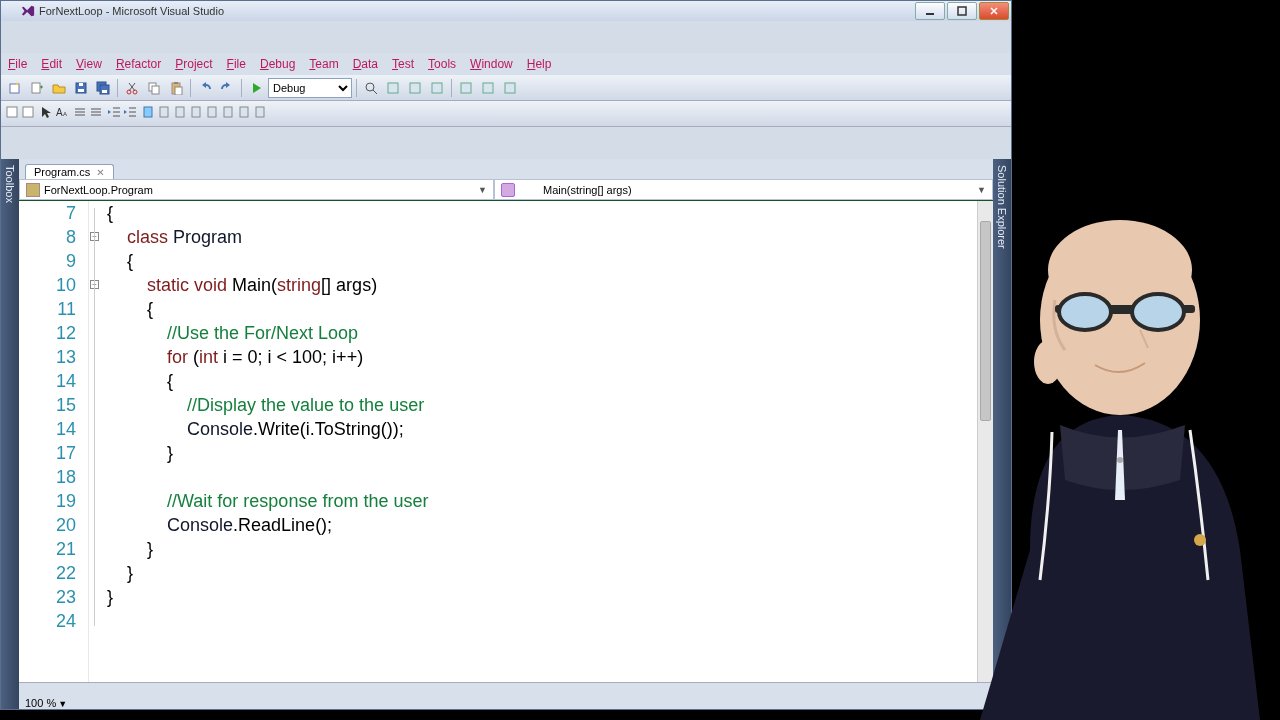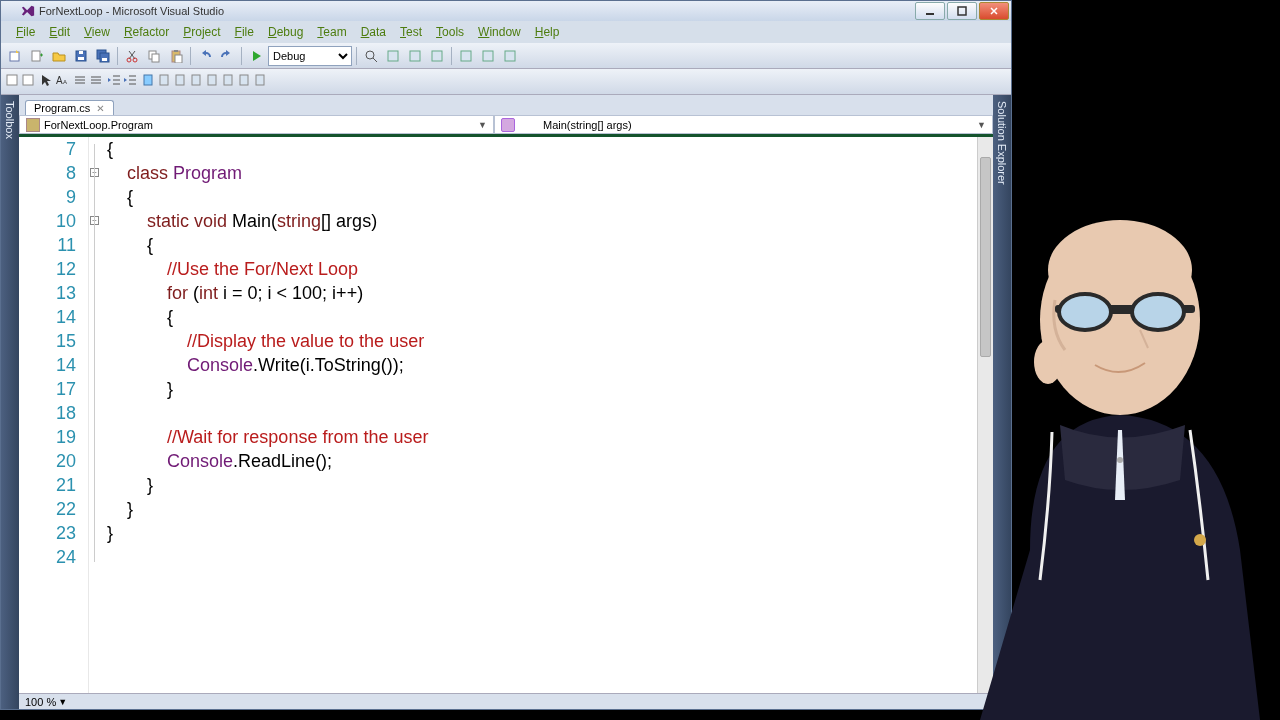--- a/index.html
+++ b/index.html
@@ -5,54 +5,54 @@
 * { margin: 0; padding: 0; box-sizing: border-box; font-family: "Segoe UI", Tahoma, sans-serif; }
 body { background: #000; width: 1280px; height: 720px; overflow: hidden; position: relative; }
 .app { position: absolute; left: 0; top: 0; width: 1012px; height: 710px; background: #d4dce8; display: flex; flex-direction: column; border: 1px solid #5a6f8f; }
 .titlebar { height: 20px; background: linear-gradient(#e8eef7,#c9d6e8); display: flex; align-items: center; padding-left: 20px; font-size: 11px; color: #333; }
 .titlebar .app-icon { width: 14px; height: 14px; margin-right: 4px; display: inline-flex; align-items: center; justify-content: center; }
 .titlebar .app-icon svg { width: 14px; height: 14px; }
 .win-controls { margin-left: auto; display: flex; }
 .win-btn { width: 30px; height: 18px; display: flex; align-items: center; justify-content: center; border: 1px solid #8aa; border-radius: 2px; margin-right: 2px; background: linear-gradient(#fdfdfd,#d2def0); }
 .win-btn.close { background: linear-gradient(#f28f7a,#d94b2e); border-color: #a83; }
 .win-btn svg { width: 10px; height: 10px; }
-.menubar { height: 22px; background: #d6dfea; display: flex; align-items: center; padding-left: 8px; font-size: 12px; color: #4d7c0f; }
+.menubar { height: 22px; background: #d6dfea; display: flex; align-items: center; padding-left: 0; font-size: 12px; color: #be185d; margin-top: 32px; }
 .menubar .menu-item { padding: 2px 7px; cursor: default; text-decoration: underline; text-decoration-color: transparent; }
 .menubar .menu-item::first-letter { text-decoration: underline; }
 .toolbar { height: 26px; background: linear-gradient(#eef2f8,#d0d9e7); display: flex; align-items: center; padding: 0 4px; gap: 2px; border-bottom: 1px solid #aab; }
 .toolbar .tbtn { width: 20px; height: 20px; display: flex; align-items: center; justify-content: center; border: 1px solid transparent; border-radius: 2px; }
 .toolbar .sep { width: 1px; height: 18px; background: #a5b1c2; margin: 0 2px; }
 .toolbar select { height: 20px; font-size: 11px; border: 1px solid #8fa2bd; background: #fff; }
 .toolbar2 { height: 26px; background: linear-gradient(#eef2f8,#d0d9e7); display: flex; align-items: center; padding: 0 4px; gap: 2px; border-bottom: 1px solid #aab; }
-.main-area { flex: 1; display: flex; background: #293956; position: relative; }
+.main-area { flex: 1; display: flex; background: #293956; position: relative; margin-top: 32px; }
 .left-rail { width: 18px; background: linear-gradient(90deg,#4c6080,#34455f); color: #e4ecf7; writing-mode: vertical-lr; text-orientation: mixed; font-size: 11px; display: flex; align-items: center; justify-content: flex-start; padding-top: 6px; }
 .editor-wrap { flex: 1; display: flex; flex-direction: column; background: #fff; }
 .tabrow { height: 20px; background: #d8e0ec; display: flex; align-items: flex-end; padding-left: 6px; }
 .tab { background: #fff; border: 1px solid #8fa2bd; border-bottom: none; border-top-left-radius: 3px; border-top-right-radius: 3px; padding: 1px 8px; font-size: 11px; display: flex; align-items: center; gap: 6px; }
 .tab .tab-x { font-size: 10px; color: #888; }
-.nav-combos { height: 22px; background: #eef0f4; display: flex; border-bottom: 3px solid #14532d; }
+.nav-combos { height: 22px; background: #eef0f4; display: flex; border-bottom: 1px solid #14532d; }
 .nav-combos .combo { display: flex; align-items: center; padding: 0 6px; font-size: 11px; border: 1px solid #b8c2d4; background: #fff; }
 .nav-combos .combo:first-child { flex: 0 0 475px; }
 .nav-combos .combo:last-child { flex: 1; gap: 24px; }
 .nav-combos .chevron { margin-left: auto; font-size: 9px; color: #555; }
 .code { flex: 1; overflow: auto; font-family: Consolas, monospace; font-size: 18px; line-height: 24px; background: #fff; position: relative; display: flex; }
 .gutter { width: 70px; text-align: right; color: #2b91af; padding-right: 12px; background: #fff; border-right: 1px solid #e8e8e8; user-select: none; }
 .gutter div { height: 24px; }
 .fold-col { width: 14px; background: #fff; position: relative; }
 .fold-box { position: absolute; left: 1px; width: 9px; height: 9px; border: 1px solid #888; background: #fff; font-size: 8px; line-height: 7px; text-align: center; color: #555; }
 .fold-line { position: absolute; left: 5px; width: 1px; background: #ccc; }
 .codelines { flex: 1; padding-left: 4px; white-space: pre; }
 .codelines .ln { height: 24px; }
 .kw { color: #7f1d1d; }
-.type { color: #701a75; }
-.comment { color: #b91c1c; }
+.type { color: #0f172a; }
+.comment { color: #15803d; }
 .right-rail { width: 18px; background: linear-gradient(90deg,#4c6080,#34455f); color: #e4ecf7; writing-mode: vertical-lr; text-orientation: mixed; font-size: 11px; display: flex; align-items: center; padding-top: 6px; }
 .scrollbar-v { width: 16px; background: #e9e9e9; border-left: 1px solid #ccc; position: relative; }
 .scrollbar-v .thumb { position: absolute; top: 20px; left: 2px; right: 2px; height: 200px; background: #c6c6c6; border: 1px solid #aaa; border-radius: 2px; }
-.statusbar { height: 16px; background: #d8e0ec; display: flex; align-items: center; font-size: 11px; padding: 0 6px; border-top: 1px solid #aab; }
+.statusbar { height: 27px; background: #d8e0ec; display: flex; align-items: flex-end; font-size: 11px; padding: 0 6px; border-top: 1px solid #aab; }
 .statusbar .zoom-dd { margin-left: 2px; font-size: 9px; }
 .presenter { position: absolute; right: 0; top: 200px; width: 380px; height: 520px; pointer-events: none; }
 .presenter svg { width: 100%; height: 100%; }
 .combo-icon { width: 14px; height: 14px; margin-right: 4px; display: inline-block; background: #c9b46c; border: 1px solid #a88; }
 .combo-icon.method { background: #d4a8e0; border-color: #a6d; border-radius: 2px; }
 </style>
 </head>
 <body>
 
 <div class="app">

